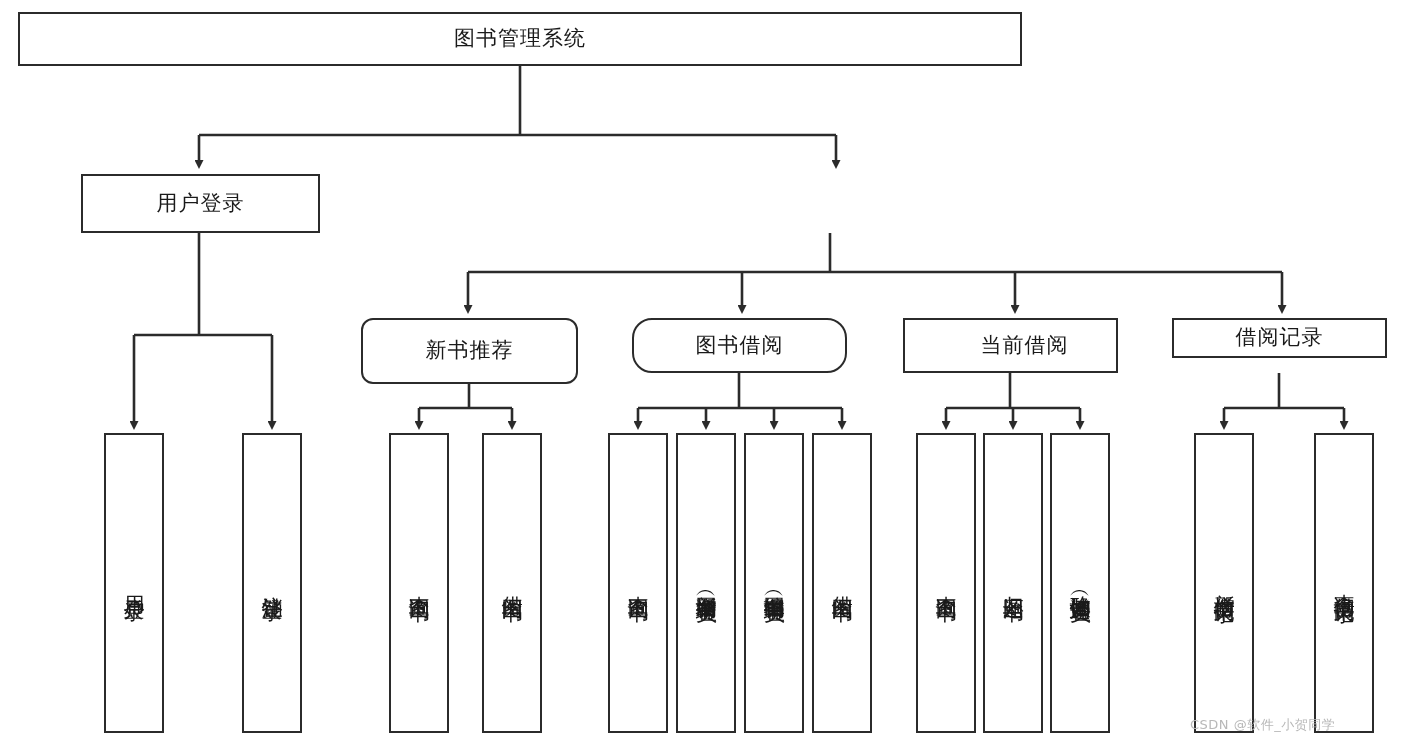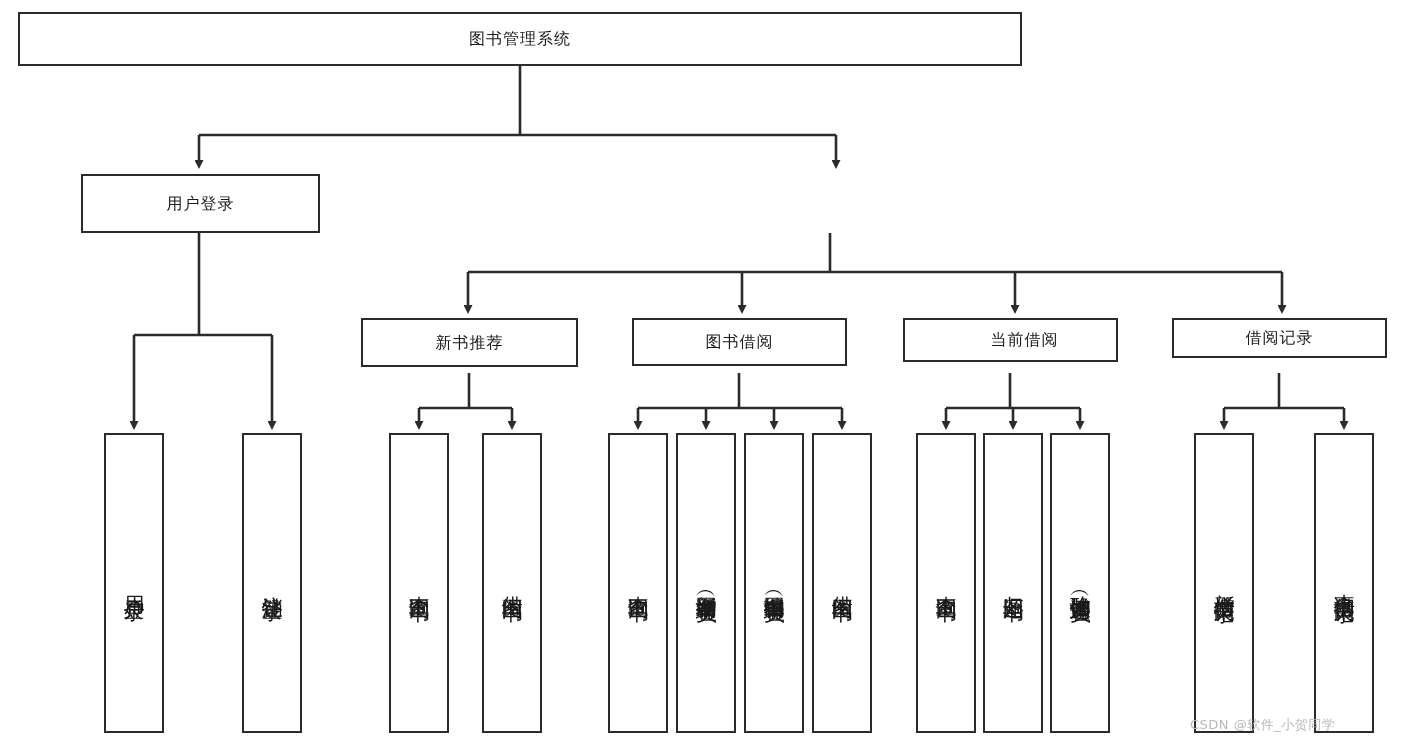--- a/index.html
+++ b/index.html
@@ -29,21 +29,21 @@
     position: absolute;
     box-sizing: border-box;
     border: 2px solid #2b2b2b;
     background: #ffffff;
     display: flex;
     align-items: center;
     justify-content: center;
     color: #1a1a1a;
   }
   .node.horiz .label {
-    font-size: 16px;
+    font-size: 21px;
     line-height: 1.2;
     letter-spacing: 1px;
     white-space: nowrap;
   }
   .node.vert {
     align-items: center;
     justify-content: center;
   }
   .node.vert .label {
     writing-mode: vertical-rl;
@@ -123,27 +123,27 @@
   </svg>
 
   <div class="node horiz" style="left:18px; top:12px; width:1004px; height:54px;">
     <span class="label">图书管理系统</span>
   </div>
 
   <div class="node horiz" style="left:81px; top:174px; width:239px; height:59px;">
     <span class="label">用户登录</span>
   </div>
 
-  <div class="node horiz" style="left:361px; top:318px; width:217px; height:49px;">
+  <div class="node horiz" style="left:361px; top:318px; width:217px; height:66px;border-radius:12px;">
     <span class="label">新书推荐</span>
   </div>
-  <div class="node horiz" style="left:632px; top:318px; width:215px; height:48px;">
+  <div class="node horiz" style="left:632px; top:318px; width:215px; height:55px;border-radius:20px;">
     <span class="label">图书借阅</span>
   </div>
-  <div class="node horiz" style="left:903px; top:318px; width:215px; height:44px;padding-left:28px;">
+  <div class="node horiz" style="left:903px; top:318px; width:215px; height:55px;padding-left:28px;">
     <span class="label">当前借阅</span>
   </div>
   <div class="node horiz" style="left:1172px; top:318px; width:215px; height:40px;">
     <span class="label">借阅记录</span>
   </div>
 
   <div class="node vert" style="left:104px; top:433px; width:60px; height:300px;">
     <span class="label">用户登录</span>
   </div>
   <div class="node vert" style="left:242px; top:433px; width:60px; height:300px;">

